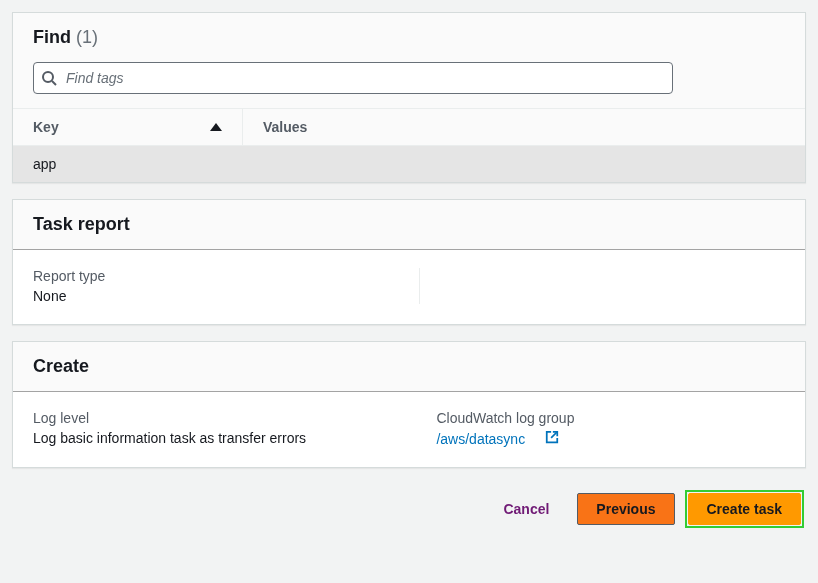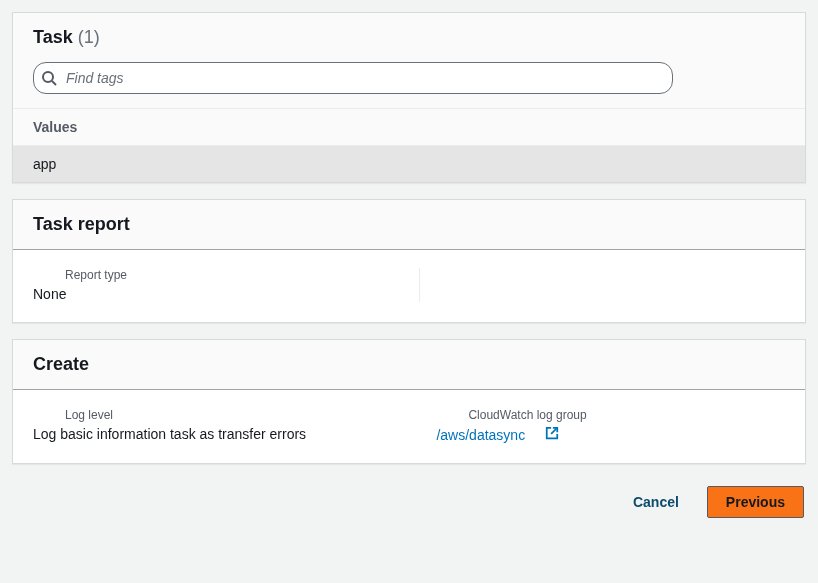--- a/index.html
+++ b/index.html
@@ -39,21 +39,21 @@
   }
   .search-input-wrap {
     position: relative;
     width: 640px;
   }
   .search-input {
     width: 100%;
     height: 32px;
     padding: 4px 8px 4px 32px;
     border: 1px solid #687078;
-    border-radius: 13px;
+    border-radius: 4px;
     font-size: 14px;
     font-style: italic;
     color: #687078;
     background: #ffffff;
   }
   .search-input::placeholder { color: #687078; font-style: italic; }
   .search-icon {
     position: absolute;
     left: 8px;
     top: 50%;
@@ -90,23 +90,22 @@
     border-bottom: 8px solid #16191f;
   }
   .panel-body {
     padding: 18px 20px 20px 20px;
     display: flex;
   }
   .field-col { flex: 1; }
   .field-col.divider { border-right: 1px solid #eaeded; padding-right: 20px; }
   .field-label {
     color: #545b64;
-    font-size: 12px;
+    font-size: 14px;
     margin-bottom: 4px;
-    margin-left: 32px;
   }
   .field-value {
     color: #16191f;
     font-size: 14px;
   }
   .link {
     color: #0073bb;
     text-decoration: none;
     display: inline-flex;
     align-items: center;
@@ -127,21 +126,21 @@
     font-weight: 700;
     border-radius: 2px;
     cursor: pointer;
     display: inline-flex;
     align-items: center;
     justify-content: center;
   }
   .btn-link {
     background: transparent;
     border: none;
-    color: #0c4a6e;
+    color: #701a75;
   }
   .btn-normal {
     background: #f97316;
     border: 1px solid #545b64;
     color: #16191f;
   }
   .btn-primary {
     background: #ff9900;
     border: 1px solid #ff9900;
     color: #16191f;
@@ -151,36 +150,40 @@
     padding: 1px;
     display: inline-flex;
   }
 </style>
 </head>
 <body>
 
 <div class="panel">
   <div class="panel-header" style="border-bottom:none; padding-bottom:6px;">
     <span class="panel-title">
-      <span>Task</span>
+      <span>Find</span>
       <span class="count">(1)</span>
     </span>
   </div>
   <div class="search-row">
     <div class="search-input-wrap">
       <span class="search-icon">
         <svg viewBox="0 0 16 16" fill="none" stroke="currentColor" stroke-width="2">
           <circle cx="7" cy="7" r="5"></circle>
           <line x1="11" y1="11" x2="15" y2="15"></line>
         </svg>
       </span>
       <input class="search-input" type="text" placeholder="Find tags" style="">
     </div>
   </div>
   <div class="table-head">
+    <div class="th col-key">
+      <span>Key</span>
+      <span class="sort-icon"></span>
+    </div>
     <div class="th col-val">
       <span>Values</span>
     </div>
   </div>
   <div class="table-row">
     <div class="td col-key">app</div>
   </div>
 </div>
 
 <div class="panel">
@@ -219,13 +222,16 @@
           </span>
         </a>
       </div>
     </div>
   </div>
 </div>
 
 <div class="footer">
   <button class="btn btn-link">Cancel</button>
   <button class="btn btn-normal">Previous</button>
+  <span class="highlight-box">
+    <button class="btn btn-primary">Create task</button>
+  </span>
 </div>
 
 </body></html>

